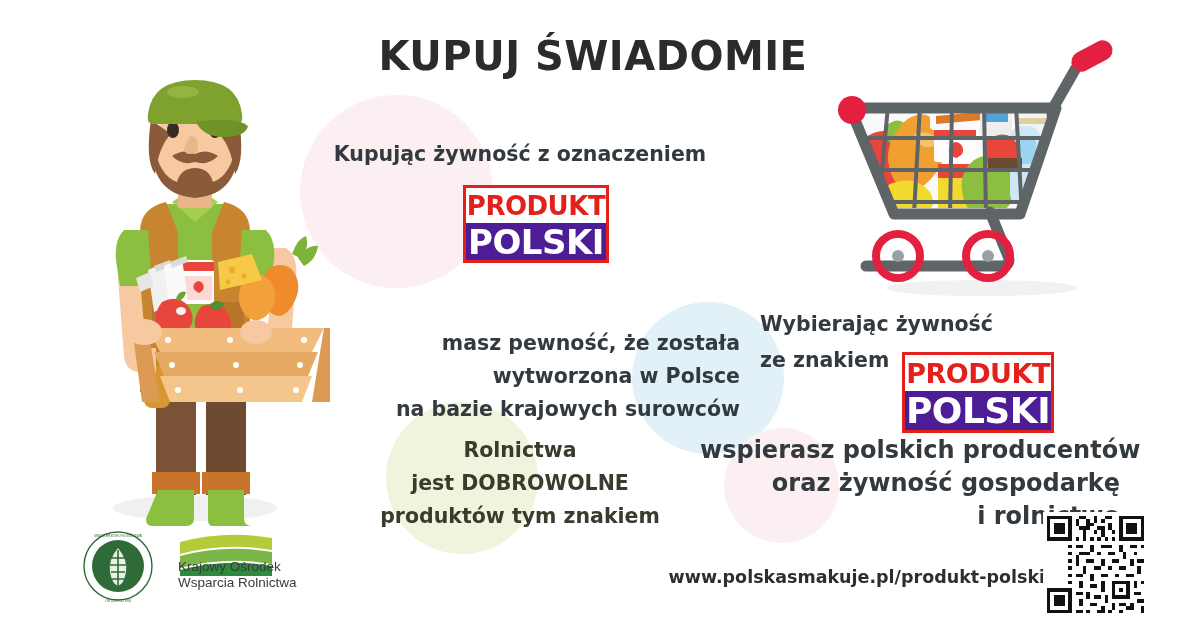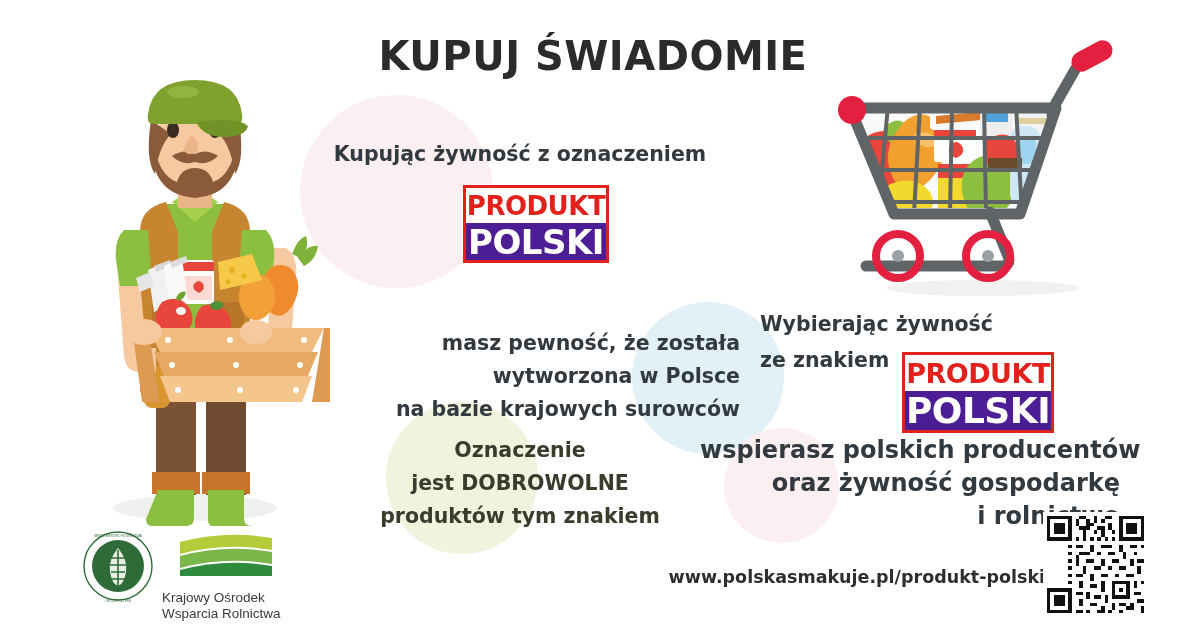--- a/index.html
+++ b/index.html
@@ -85,25 +85,24 @@
 
   
   #farmer{position:absolute;left:60px;top:80px;width:270px;height:450px;z-index:4;}
 
   
   #cart{position:absolute;left:830px;top:30px;width:300px;height:270px;z-index:4;}
 
   
   #logos{position:absolute;left:80px;top:528px;width:230px;height:78px;z-index:5;}
   #kowr-text{
-    position:absolute;left:162px;top:559px;
+    position:absolute;left:178px;top:559px;
     font-size:13.5px;line-height:16px;color:#3a3a3a;
     font-family:"Liberation Sans", sans-serif;
     z-index:6;
-    margin-top:31px;
   }
 
   
   #qr{position:absolute;left:1043px;top:512px;width:105px;height:105px;z-index:5;}
 </style>
 </head>
 <body>
 
 <div id="poster">
 
@@ -289,21 +288,21 @@
     <div class="pp-bot">POLSKI</div>
   </div>
 
   <div class="txt" id="mid-body">
     <div class="line">masz pewność, że została</div>
     <div class="line">wytworzona w Polsce</div>
     <div class="line">na bazie krajowych surowców</div>
   </div>
 
   <div class="txt" id="mid-foot">
-    <div class="line">Oznaczenie</div>
+    <div class="line">Rolnictwa</div>
     <div class="line">jest DOBROWOLNE</div>
     <div class="line">produktów tym znakiem</div>
   </div>
 
   <div class="txt" id="right-head">
     <div class="line">Wybierając żywność</div>
     <div class="line">ze znakiem</div>
   </div>
 
   <div class="pp-badge" id="pp2">

